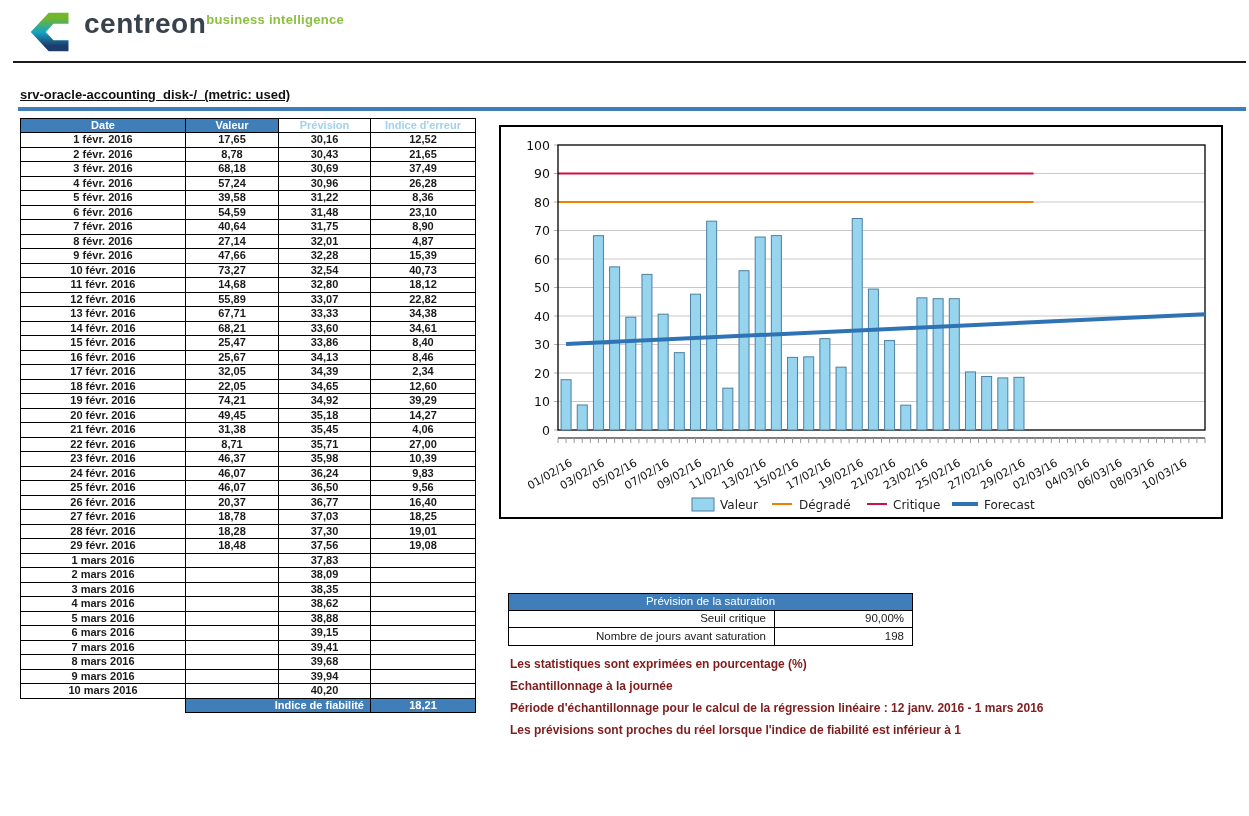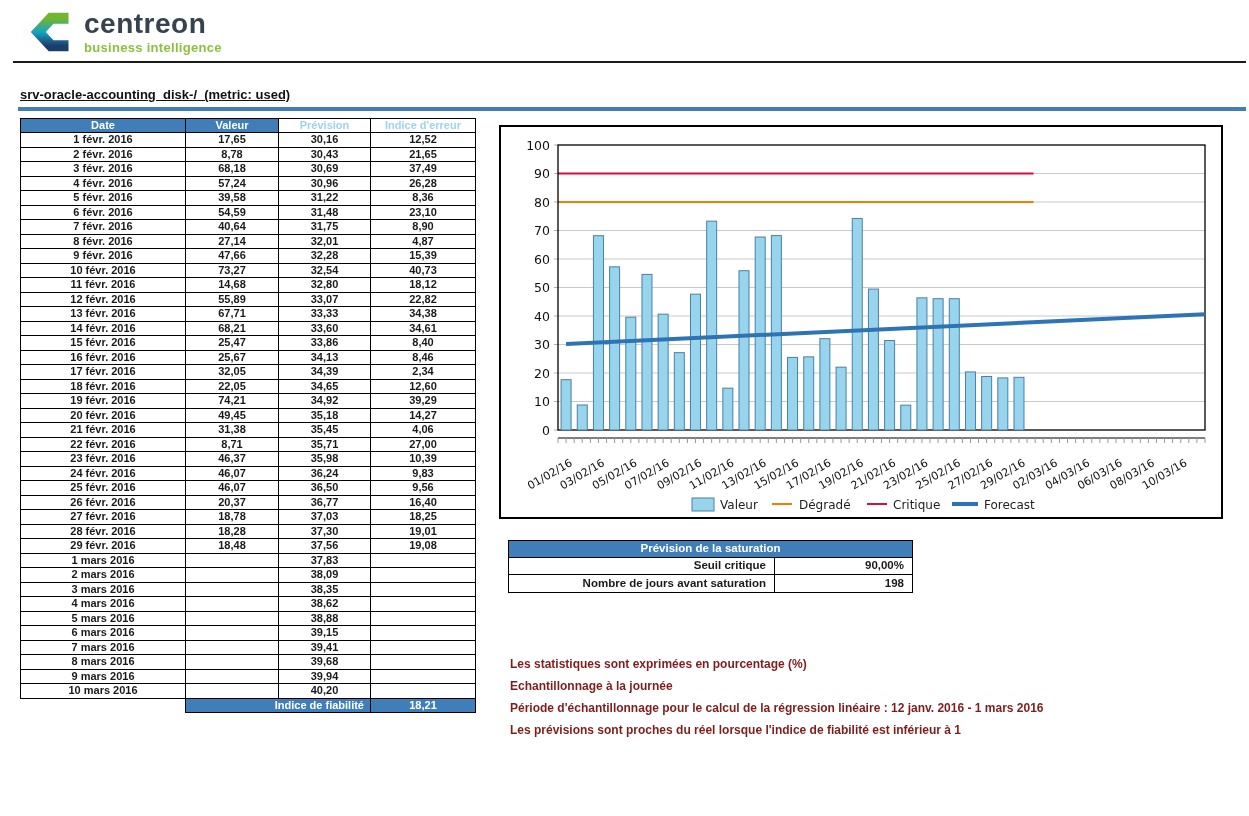--- a/index.html
+++ b/index.html
@@ -9,21 +9,21 @@
     width: 1249px;
     height: 816px;
     background: #fff;
     font-family: "Liberation Sans", sans-serif;
     color: #1a1a1a;
     overflow: hidden;
   }
   
   .logo { position:absolute; top:10px; left:30px; display:flex; align-items:flex-start; gap:10px; }
   .logo-mark { width:44px; height:44px; }
-  .brand-text { display:flex; flex-direction:column; line-height:1; }
+  .brand-text { display:flex; flex-direction:row; line-height:1; }
   .brand-name { font-size:28px; font-weight:700; letter-spacing:0.5px; color:#37424c; }
   .brand-sub  { font-size:13px; font-weight:700; color:var(--brand-green); margin-top:3px; letter-spacing:0.3px; }
   .top-rule   { position:absolute; top:61px; left:13px; width:1233px; height:2px; background:#1a1a1a; }
 
   
   .report-title {
     position:absolute; top:87px; left:20px;
     font-size:13px; font-weight:700; text-decoration:underline;
     white-space:pre; color:#111;
   }
@@ -49,22 +49,22 @@
   
   .chart-box {
     position:absolute; top:125px; left:499px; width:724px; height:394px;
     border:2px solid #000; background:#fff;
   }
   .chart-box svg { display:block; }
   .chart-text { font-family:"DejaVu Sans", sans-serif; }
 
   
   .sat-table {
-    position:absolute; top:540px; left:508px; width:404px;
-    table-layout:fixed; font-size:11.5px; font-weight:700;
+    position:absolute; top:593px; left:508px; width:404px;
+    table-layout:fixed; font-size:11.5px; font-weight:400;
   }
   .sat-table td { border:1px solid #000; padding:0 8px; height:17.5px; line-height:1; }
   .sat-table .sat-head { background:var(--accent); color:#fff; text-align:center; height:16.5px; }
   .sat-table .sat-label { text-align:right; }
   .sat-table .sat-value { text-align:right; }
 
   
   .notes { position:absolute; top:653px; left:510px; font-size:12px; font-weight:700; color:#7f1d1d; }
   .notes div { line-height:22px; }
 </style>

